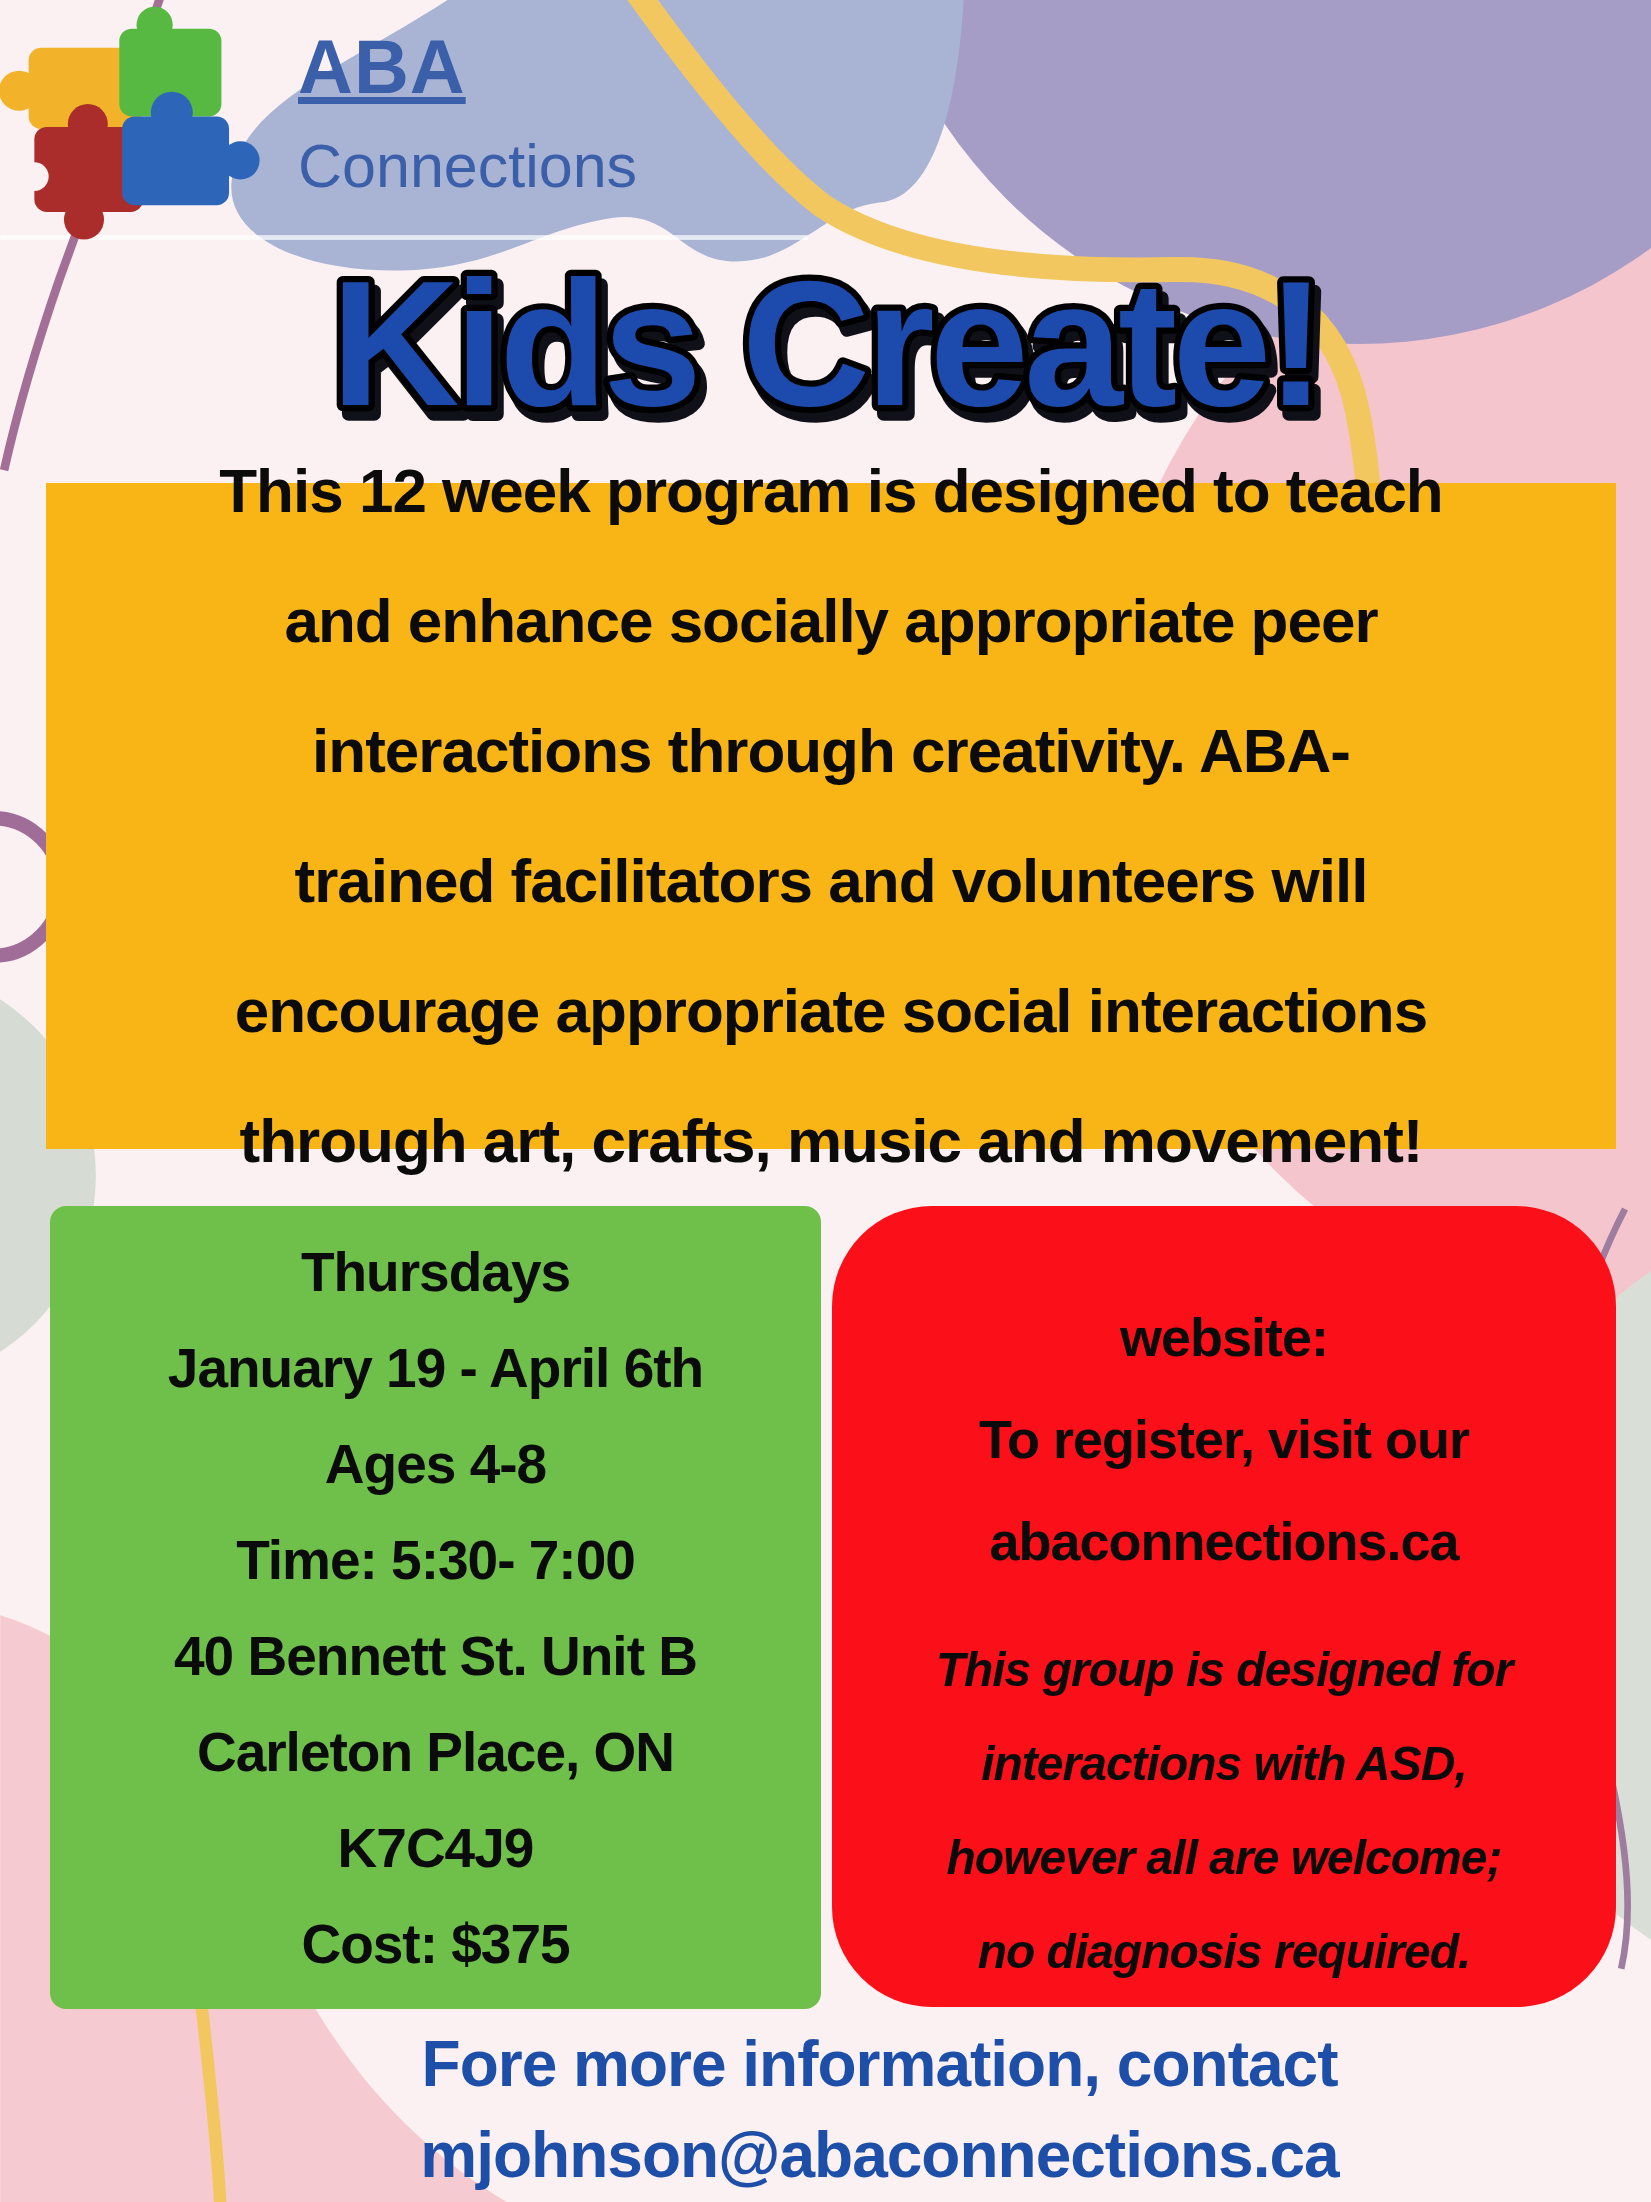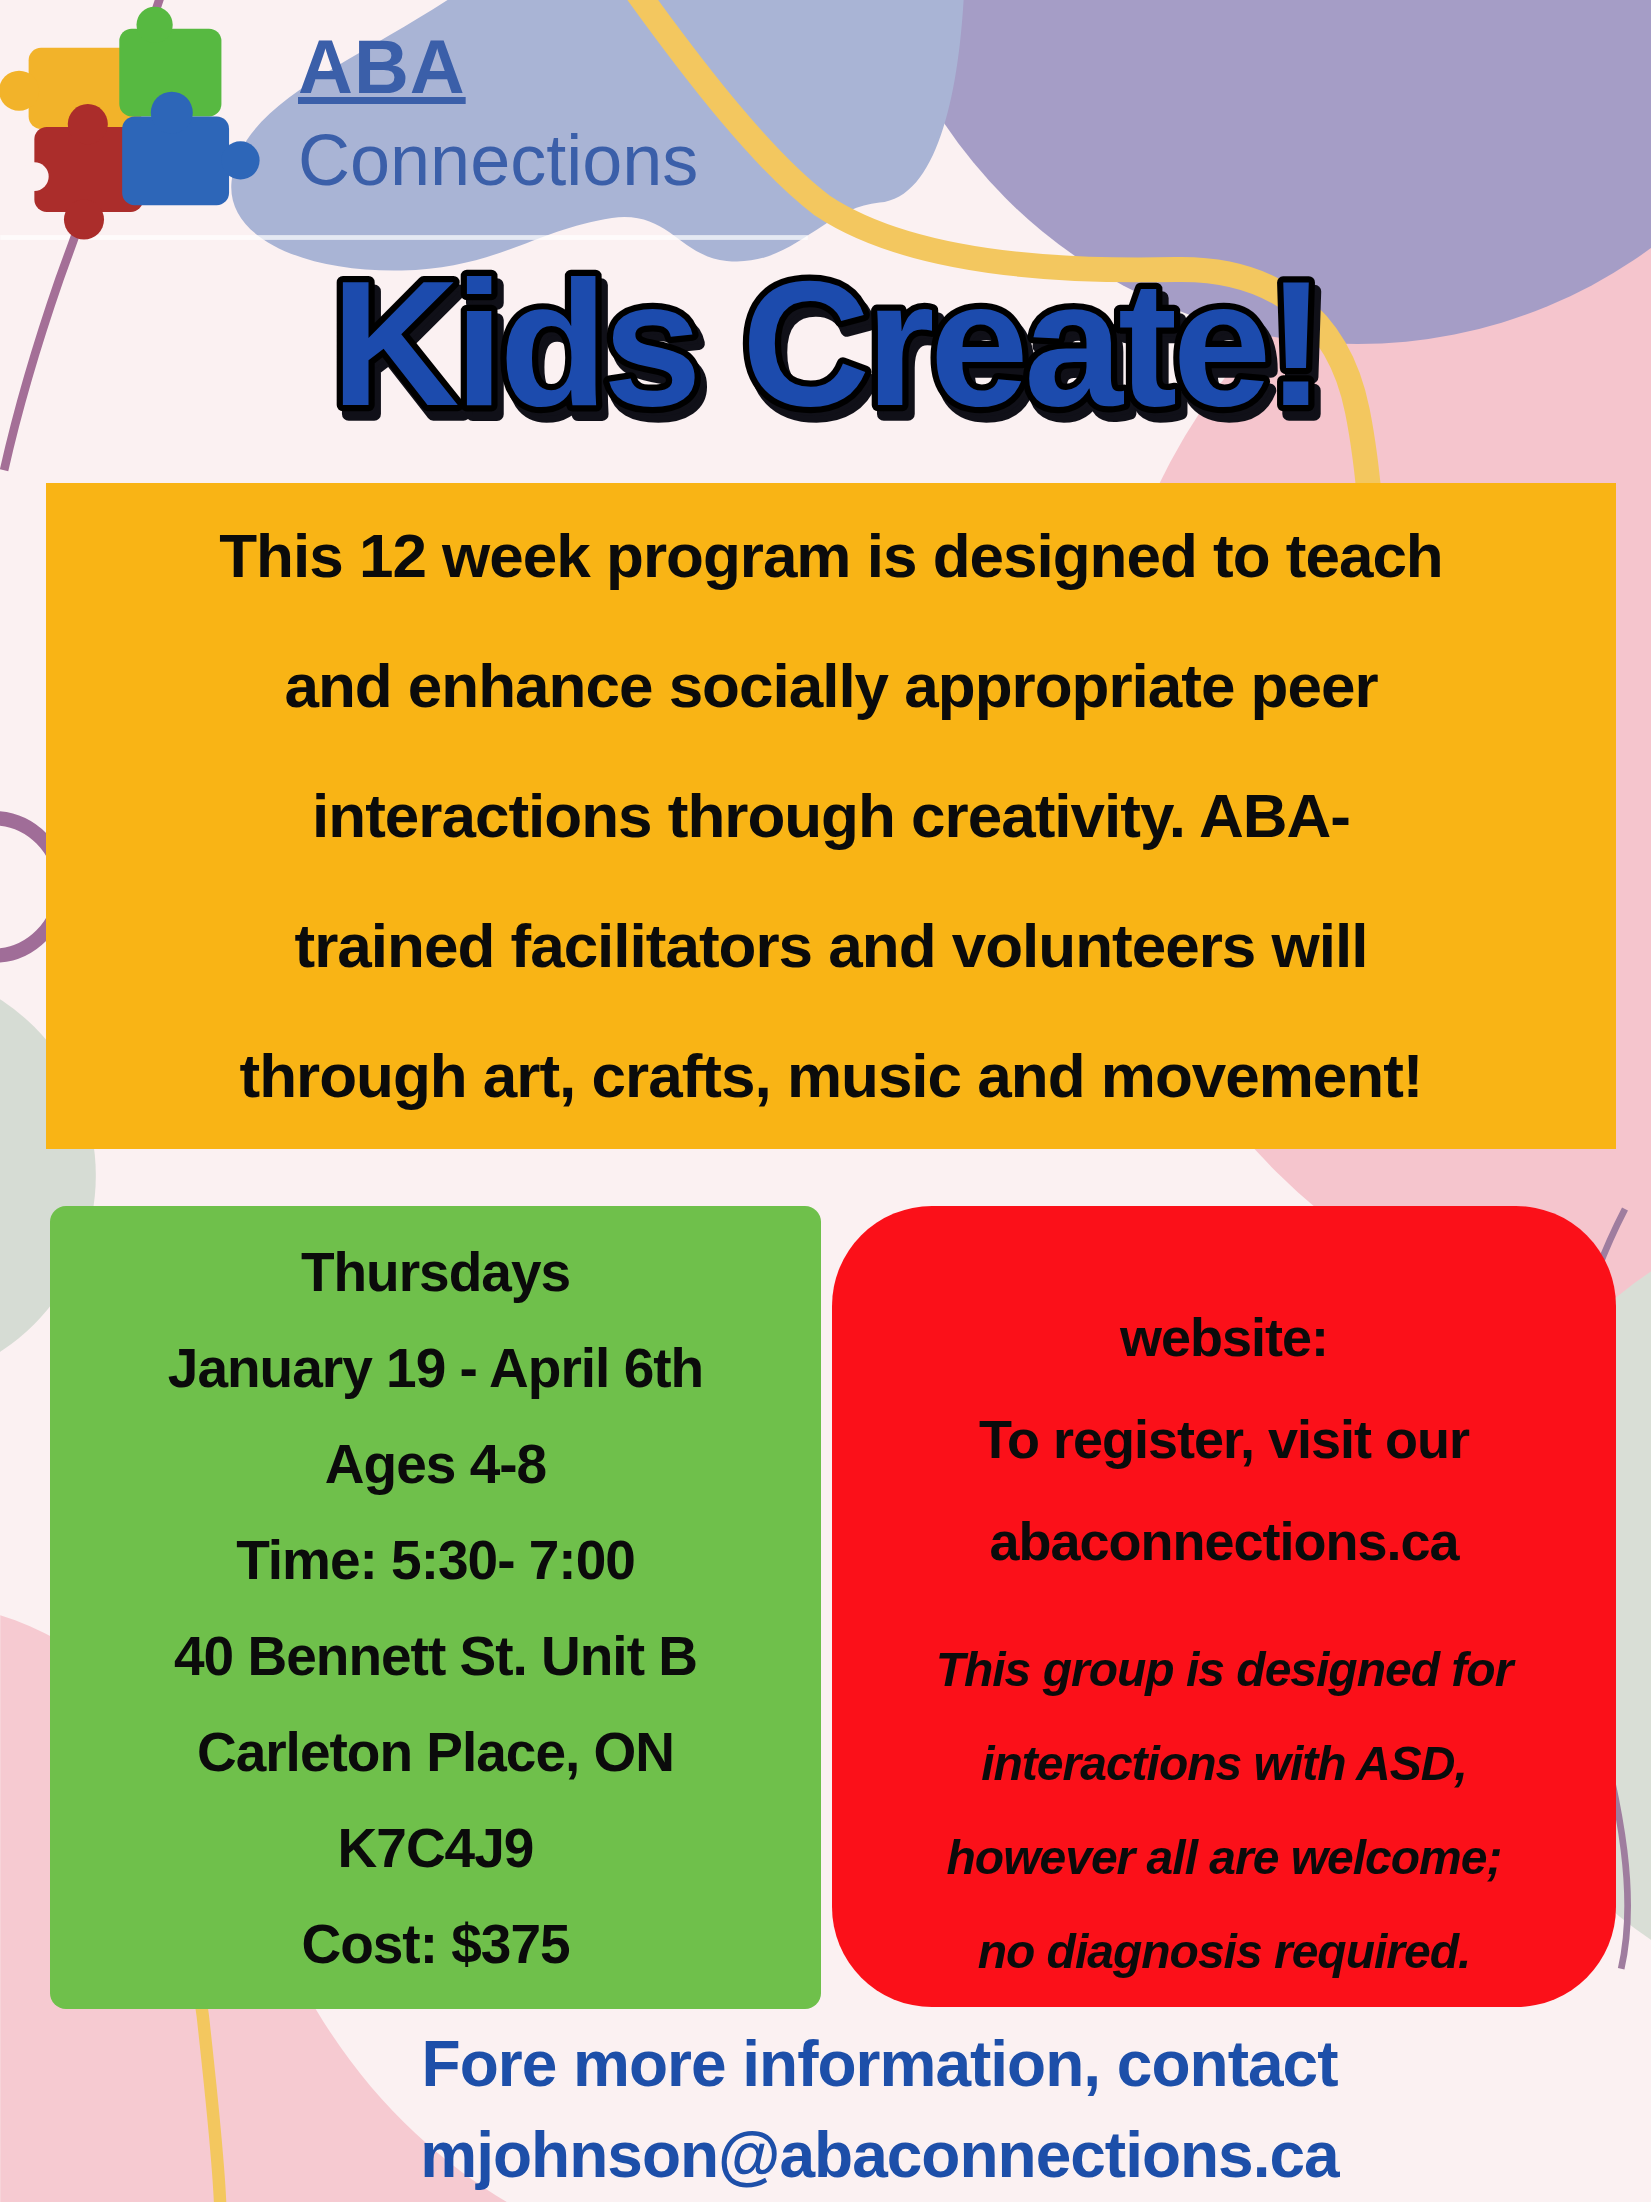--- a/index.html
+++ b/index.html
@@ -8,21 +8,21 @@
     background:#fbf1f2;
     font-family:"Liberation Sans", sans-serif;
   }
   .bg-svg{position:absolute;left:0;top:0;z-index:0;}
   .logo-svg{position:absolute;left:0;top:0;z-index:3;}
   .brand{
     position:absolute;left:298px;top:29px;z-index:3;
     color:#3b5fa9;line-height:1;
   }
   .brand-top{font-size:76px;font-weight:700;letter-spacing:1px;text-decoration:underline;}
-  .brand-bottom{font-size:72px;font-weight:400;margin-top:19px;letter-spacing:0px;}
+  .brand-bottom{font-size:61px;font-weight:400;margin-top:31px;letter-spacing:0px;}
   .title-svg{position:absolute;left:0;top:241px;z-index:2;}
   .title-text{
     font-family:"Liberation Sans",sans-serif;font-weight:700;font-size:186px;letter-spacing:-5px;
     fill:#1c4bad;stroke:#000;stroke-width:13px;paint-order:stroke;stroke-linejoin:round;
   }
   .title-shadow{
     font-family:"Liberation Sans",sans-serif;font-weight:700;font-size:186px;letter-spacing:-5px;
     fill:#101018;stroke:#101018;stroke-width:14px;paint-order:stroke;stroke-linejoin:round;
   }
   .box{position:absolute;z-index:2;display:flex;flex-direction:column;justify-content:center;color:#0b0b0b;}
@@ -99,20 +99,21 @@
 <svg class="title-svg" width="1652" height="239" viewBox="0 0 1728 250">
   <text class="title-shadow" x="870" y="181" text-anchor="middle">Kids Create!</text>
   <text class="title-text" x="864" y="172" text-anchor="middle">Kids Create!</text>
 </svg>
 
 <div class="box description-box">
   <div>This 12 week program is designed to teach</div>
   <div>and enhance socially appropriate peer</div>
   <div>interactions through creativity. ABA-</div>
   <div>trained facilitators and volunteers will</div>
+  <div>encourage appropriate social interactions</div>
   <div>through art, crafts, music and movement!</div>
 </div>
 
 <div class="box schedule-box">
   <div>Thursdays</div>
   <div>January 19 - April 6th</div>
   <div>Ages 4-8</div>
   <div>Time: 5:30- 7:00</div>
   <div>40 Bennett St. Unit B</div>
   <div>Carleton Place, ON</div>

